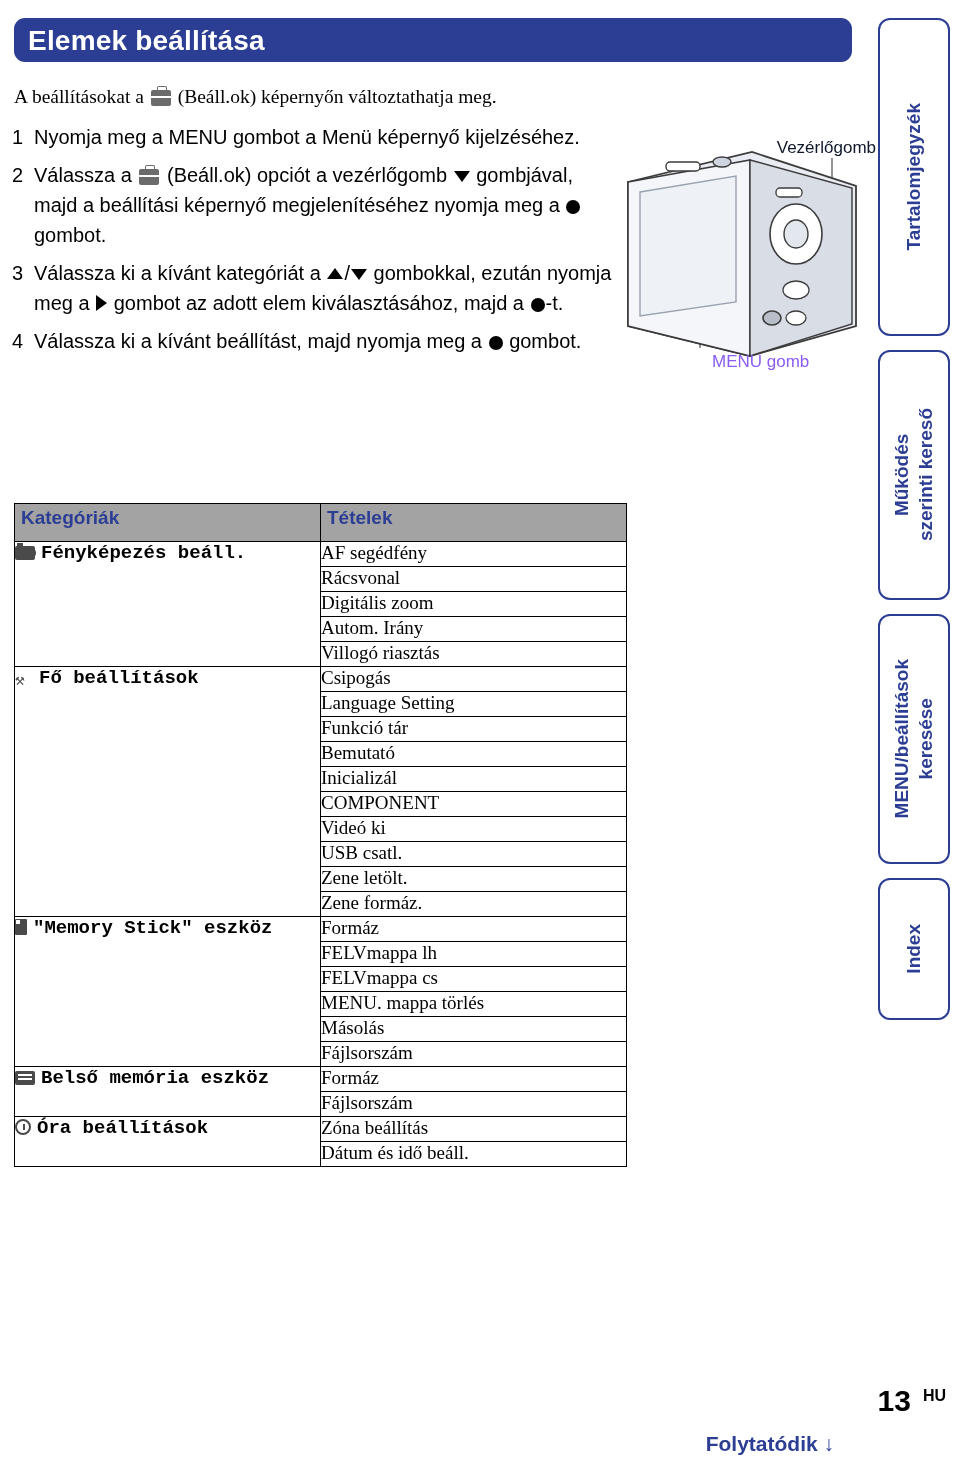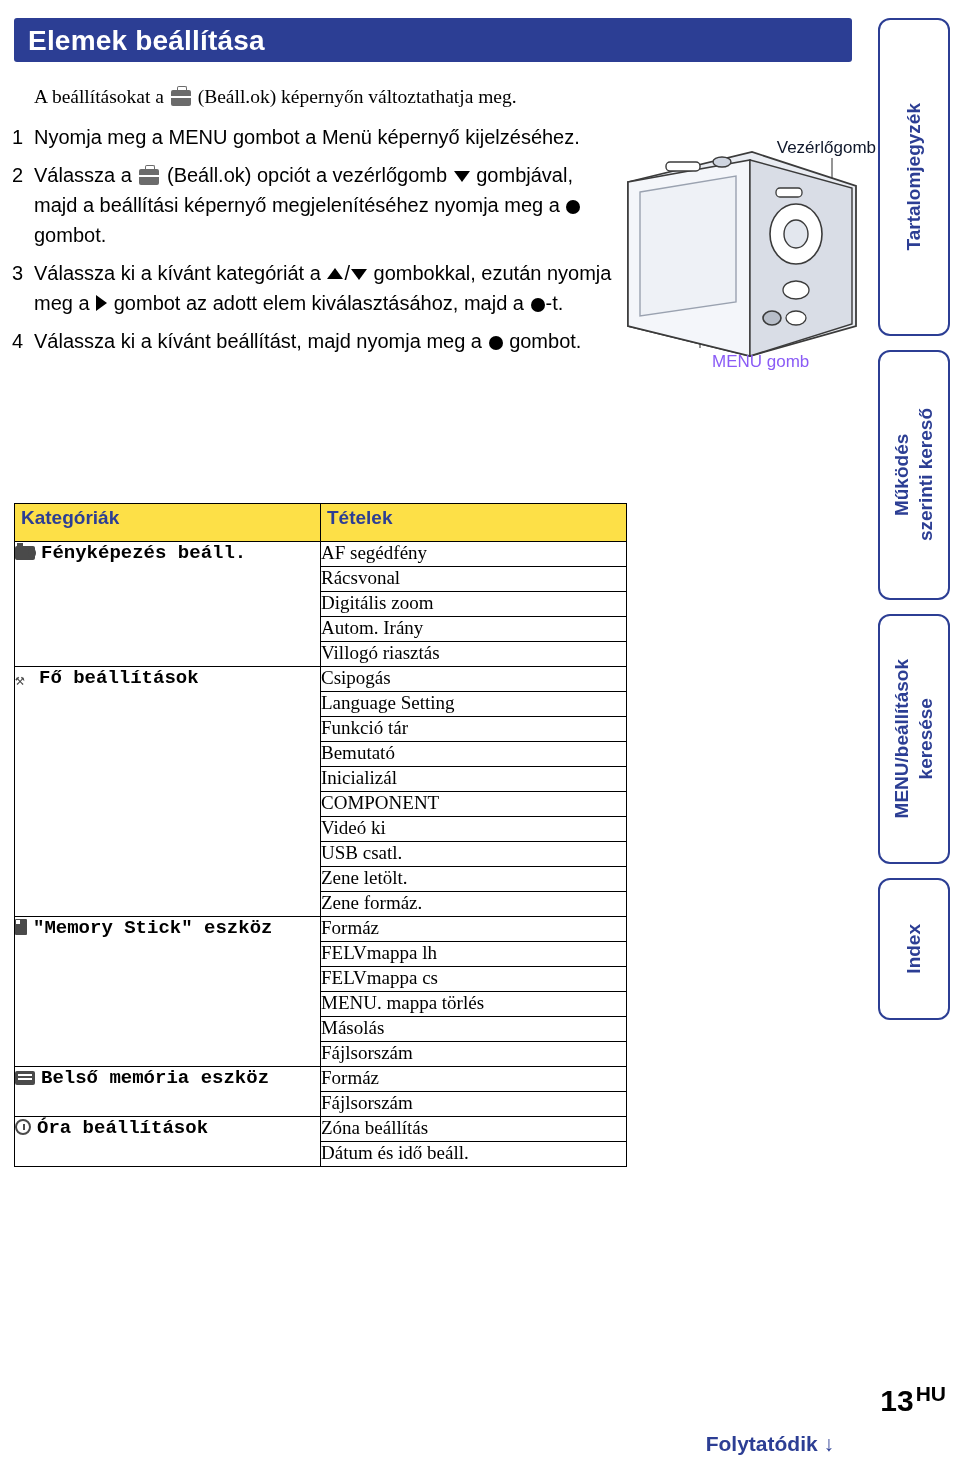--- a/index.html
+++ b/index.html
@@ -22,42 +22,41 @@
   }
 
   
   .title-bar {
     position: absolute;
     left: 14px;
     top: 18px;
     width: 838px;
     height: 44px;
     background: #2c3e94;
-    border-radius: 3px;
+    border-radius: 11px;
   }
   .title-bar .title-text {
     position: absolute;
     left: 14px;
     top: 7px;
     font-size: 28px;
     font-weight: bold;
     color: #ffffff;
     letter-spacing: 0.2px;
   }
 
   
   .intro {
     position: absolute;
     left: 14px;
     top: 84px;
     width: 590px;
     font-family: "Liberation Serif", serif;
     font-size: 19.5px;
     line-height: 26px;
-    margin-left: 20px;
   }
   .steps {
     position: absolute;
     left: 12px;
     top: 122px;
     width: 600px;
   }
   .step {
     display: flex;
     align-items: flex-start;
@@ -199,21 +198,21 @@
     width: 612px;
     border-collapse: collapse;
     table-layout: fixed;
   }
   .tbl td, .tbl th {
     border: 1px solid #000;
     padding: 0;
     vertical-align: top;
   }
   .tbl .hdr-cat, .tbl .hdr-item {
-    background: #fde047;
+    background: #a3a3a3;
     font-size: 19px;
     font-weight: bold;
     font-family: "Liberation Sans", sans-serif;
     color: #2c3e94;
     height: 30px;
     padding: 3px 6px 4px 6px;
     text-align: left;
   }
   .cat-cell {
     font-family: Liberation Mono, monospace;
@@ -303,23 +302,23 @@
   
   .page-num {
     position: absolute;
     right: 14px;
     bottom: 52px;
     font-size: 30px;
     font-weight: bold;
     font-family: "Liberation Sans", sans-serif;
   }
   .page-num .hu {
-    font-size: 21px;
+    font-size: 16px;
     vertical-align: 10px;
-    margin-left: 2px;
+    margin-left: 12px;
   }
   .cont {
     position: absolute;
     right: 126px;
     bottom: 14px;
     font-size: 21px;
     font-weight: bold;
     color: #2c3e94;
     font-family: "Liberation Sans", sans-serif;
   }

